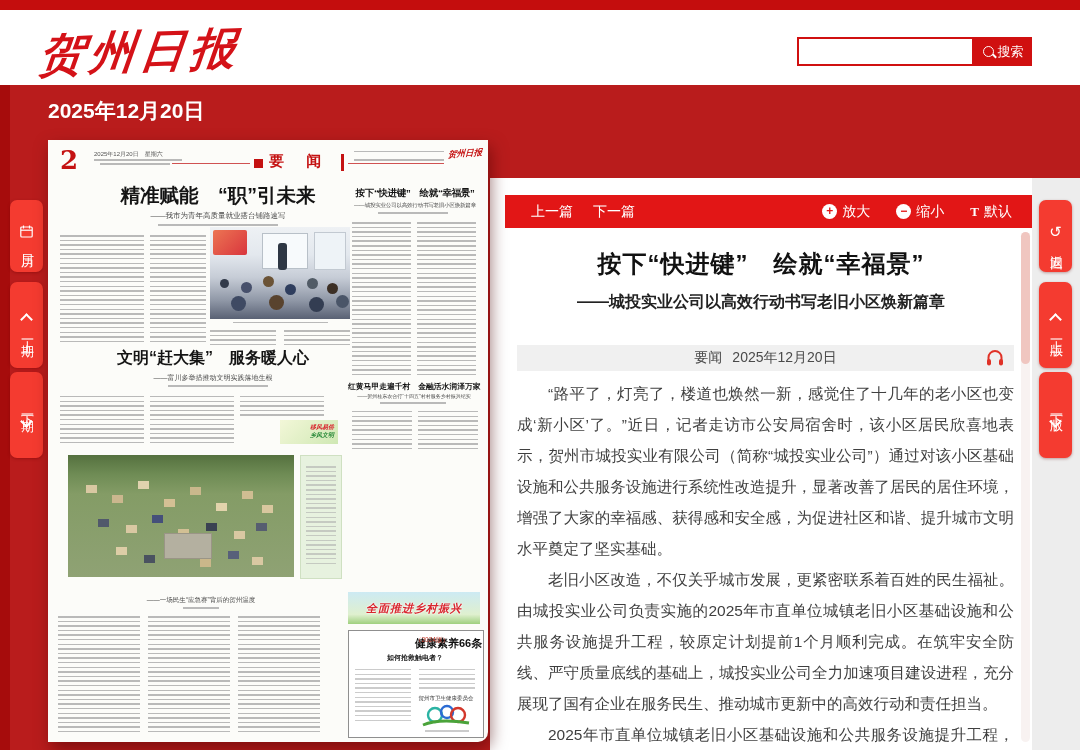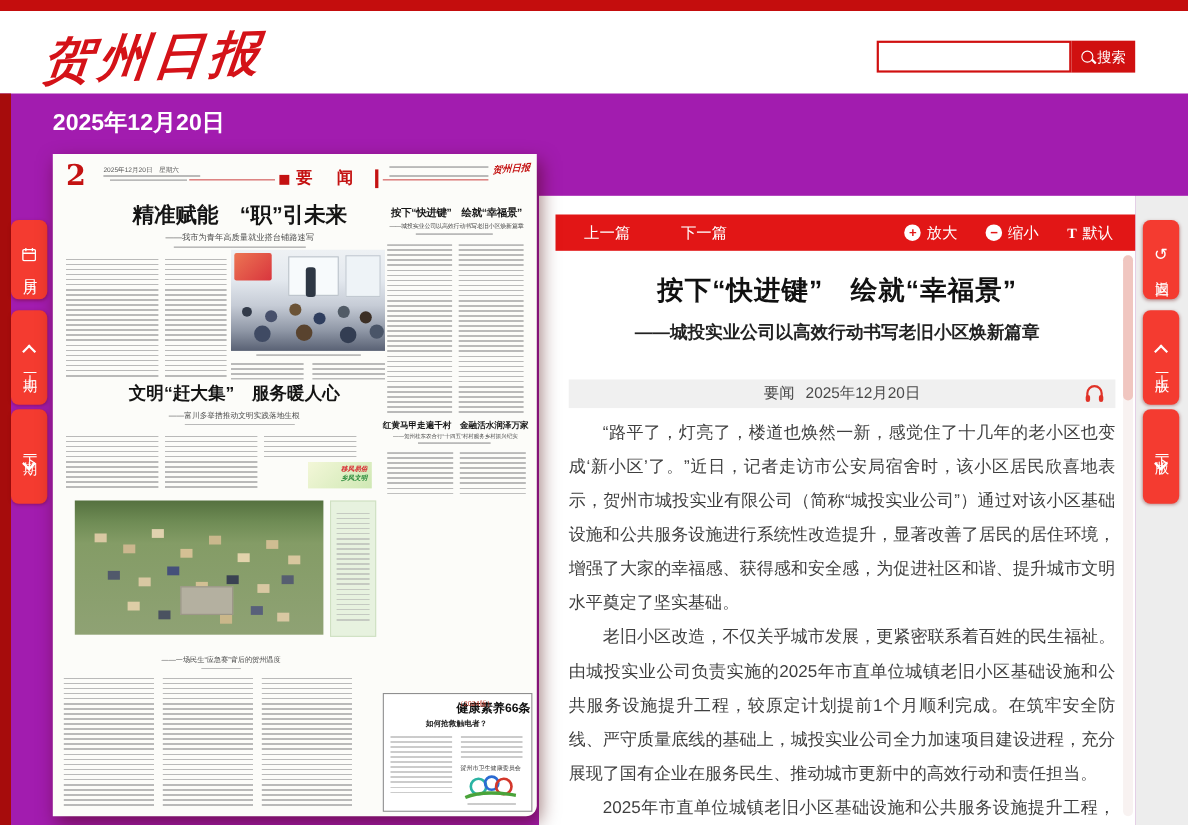--- a/index.html
+++ b/index.html
@@ -15,40 +15,40 @@
   .search-wrap{position:absolute;right:48px;top:27px;height:29px;display:flex;}
   .search-input{width:161px;height:25px;border:2px solid #d01010;outline:none;padding:0 6px;
         font-size:13px;color:#333;}
   .search-btn{width:58px;height:29px;background:#d01010;color:#fff;border:none;display:flex;
         align-items:center;justify-content:center;gap:4px;font-size:13px;cursor:pointer;}
   .mag{position:relative;width:9px;height:9px;border:1.6px solid #fff;border-radius:50%;display:inline-block;}
   .mag::after{content:"";position:absolute;width:5px;height:1.8px;background:#fff;
         transform:rotate(45deg);right:-4px;bottom:-1px;}
 
   
-  .main{position:absolute;left:0;top:85px;width:1080px;height:665px;background:#a21caf;}
+  .main{position:absolute;left:0;top:85px;width:1080px;height:665px;background:#b91c1c;}
   .darkstrip{position:absolute;left:0;top:0;width:10px;height:665px;background:#a60c0c;}
   .date-label{position:absolute;left:48px;top:12px;color:#fff;font-size:21px;font-weight:700;}
 
   
   .vbtn{position:absolute;width:33px;background:#f43b30;border-radius:7px;display:flex;
         flex-direction:column;align-items:center;justify-content:center;gap:6px;color:#fff;
         cursor:pointer;box-shadow:0 1px 3px rgba(100,0,0,.35);}
   .vtxt{writing-mode:vertical-rl;text-orientation:upright;font-size:13px;letter-spacing:2px;line-height:1.15;}
   .chev{width:7px;height:7px;border-left:2px solid #fff;border-top:2px solid #fff;display:block;}
   .chev.up{transform:rotate(45deg);}
   .chev.down{transform:rotate(225deg);}
   .ret-glyph{font-size:15px;line-height:1;}
 
   
   .grayzone{position:absolute;left:1032px;top:93px;width:48px;height:572px;background:#ededed;}
   .panel{position:absolute;left:490px;top:93px;width:542px;height:572px;background:#ffffff;}
   .toolbar{position:absolute;left:15px;top:17px;width:527px;height:33px;background:#e21616;
         display:flex;align-items:center;justify-content:space-between;color:#fff;font-size:14px;}
-  .tb-left{display:flex;gap:46px;margin-left:26px;}
+  .tb-left{display:flex;gap:20px;margin-left:26px;}
   .tb-right{display:flex;gap:26px;margin-right:20px;}
   .tb-item{cursor:pointer;display:flex;align-items:center;gap:5px;white-space:nowrap;}
   .cir{display:inline-flex;width:15px;height:15px;border-radius:50%;background:#fff;color:#e21616;
        font-weight:700;font-size:12px;line-height:15px;align-items:center;justify-content:center;}
   .t-ico{font-weight:700;font-size:13px;font-family:"Liberation Serif",serif;}
 
   .a-title{position:absolute;left:15px;top:70px;width:512px;text-align:center;font-size:24px;
         font-weight:700;color:#111;letter-spacing:1px;}
   .a-sub{position:absolute;left:15px;top:114px;width:512px;text-align:center;font-size:16px;
         font-weight:600;color:#222;}
@@ -278,20 +278,23 @@
       <div class="np-greenbox">
         <i class="ln" style="left:5px;top:10px;width:30px;height:100px;opacity:.55;"></i>
       </div>
 
       <span class="nps" style="left:40px;top:456px;width:226px;font-size:6.5px;">——一场民生“应急赛”背后的贺州温度</span>
       <i class="ln" style="left:135px;top:467px;width:36px;height:3px;"></i>
       <i class="ln" style="left:10px;top:476px;width:82px;height:118px;"></i>
       <i class="ln" style="left:100px;top:476px;width:82px;height:118px;"></i>
       <i class="ln" style="left:190px;top:476px;width:82px;height:118px;"></i>
 
+      <div class="np-banner">
+        <span>全面推进乡村振兴</span>
+      </div>
 
       <div class="np-health">
         <span class="hb-title">
           <span>健康素养66条</span>
           <span class="hb-ed">（2024版）</span>
         </span>
         <span class="hb-sub">如何抢救触电者？</span>
         <i class="ln" style="left:6px;top:38px;width:56px;height:52px;opacity:.6;"></i>
         <i class="ln" style="left:70px;top:38px;width:56px;height:22px;opacity:.6;"></i>
         <span class="hb-org">贺州市卫生健康委员会</span>

